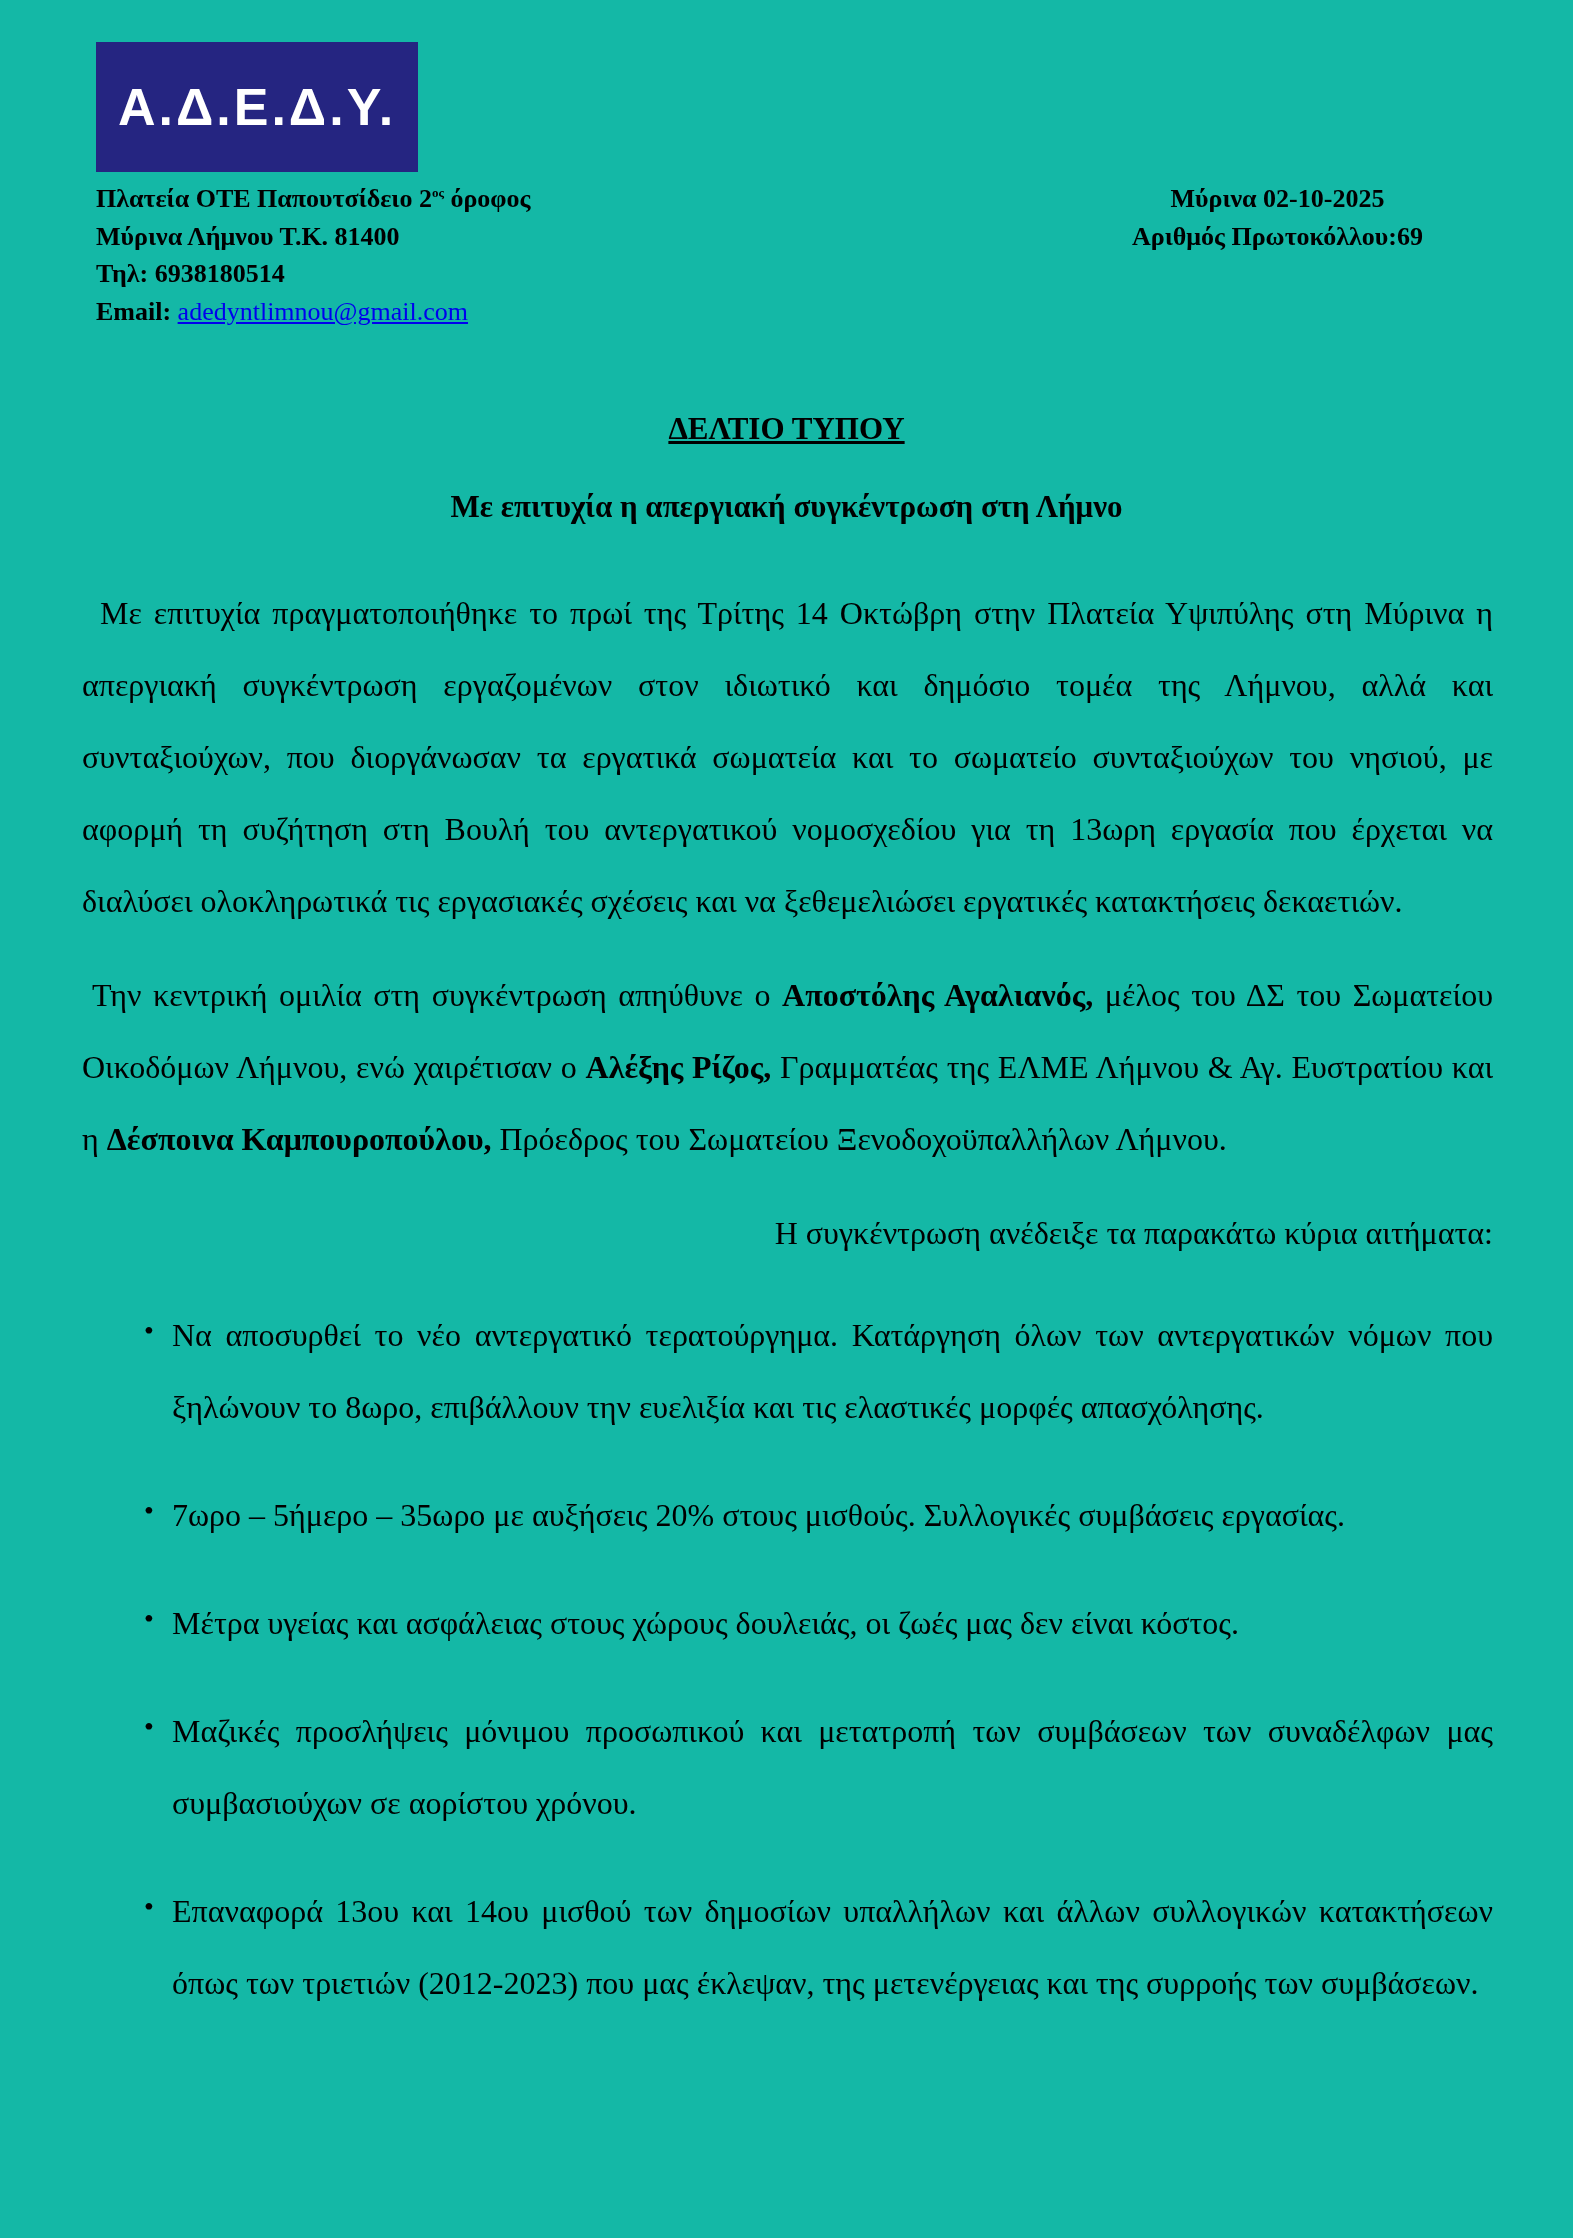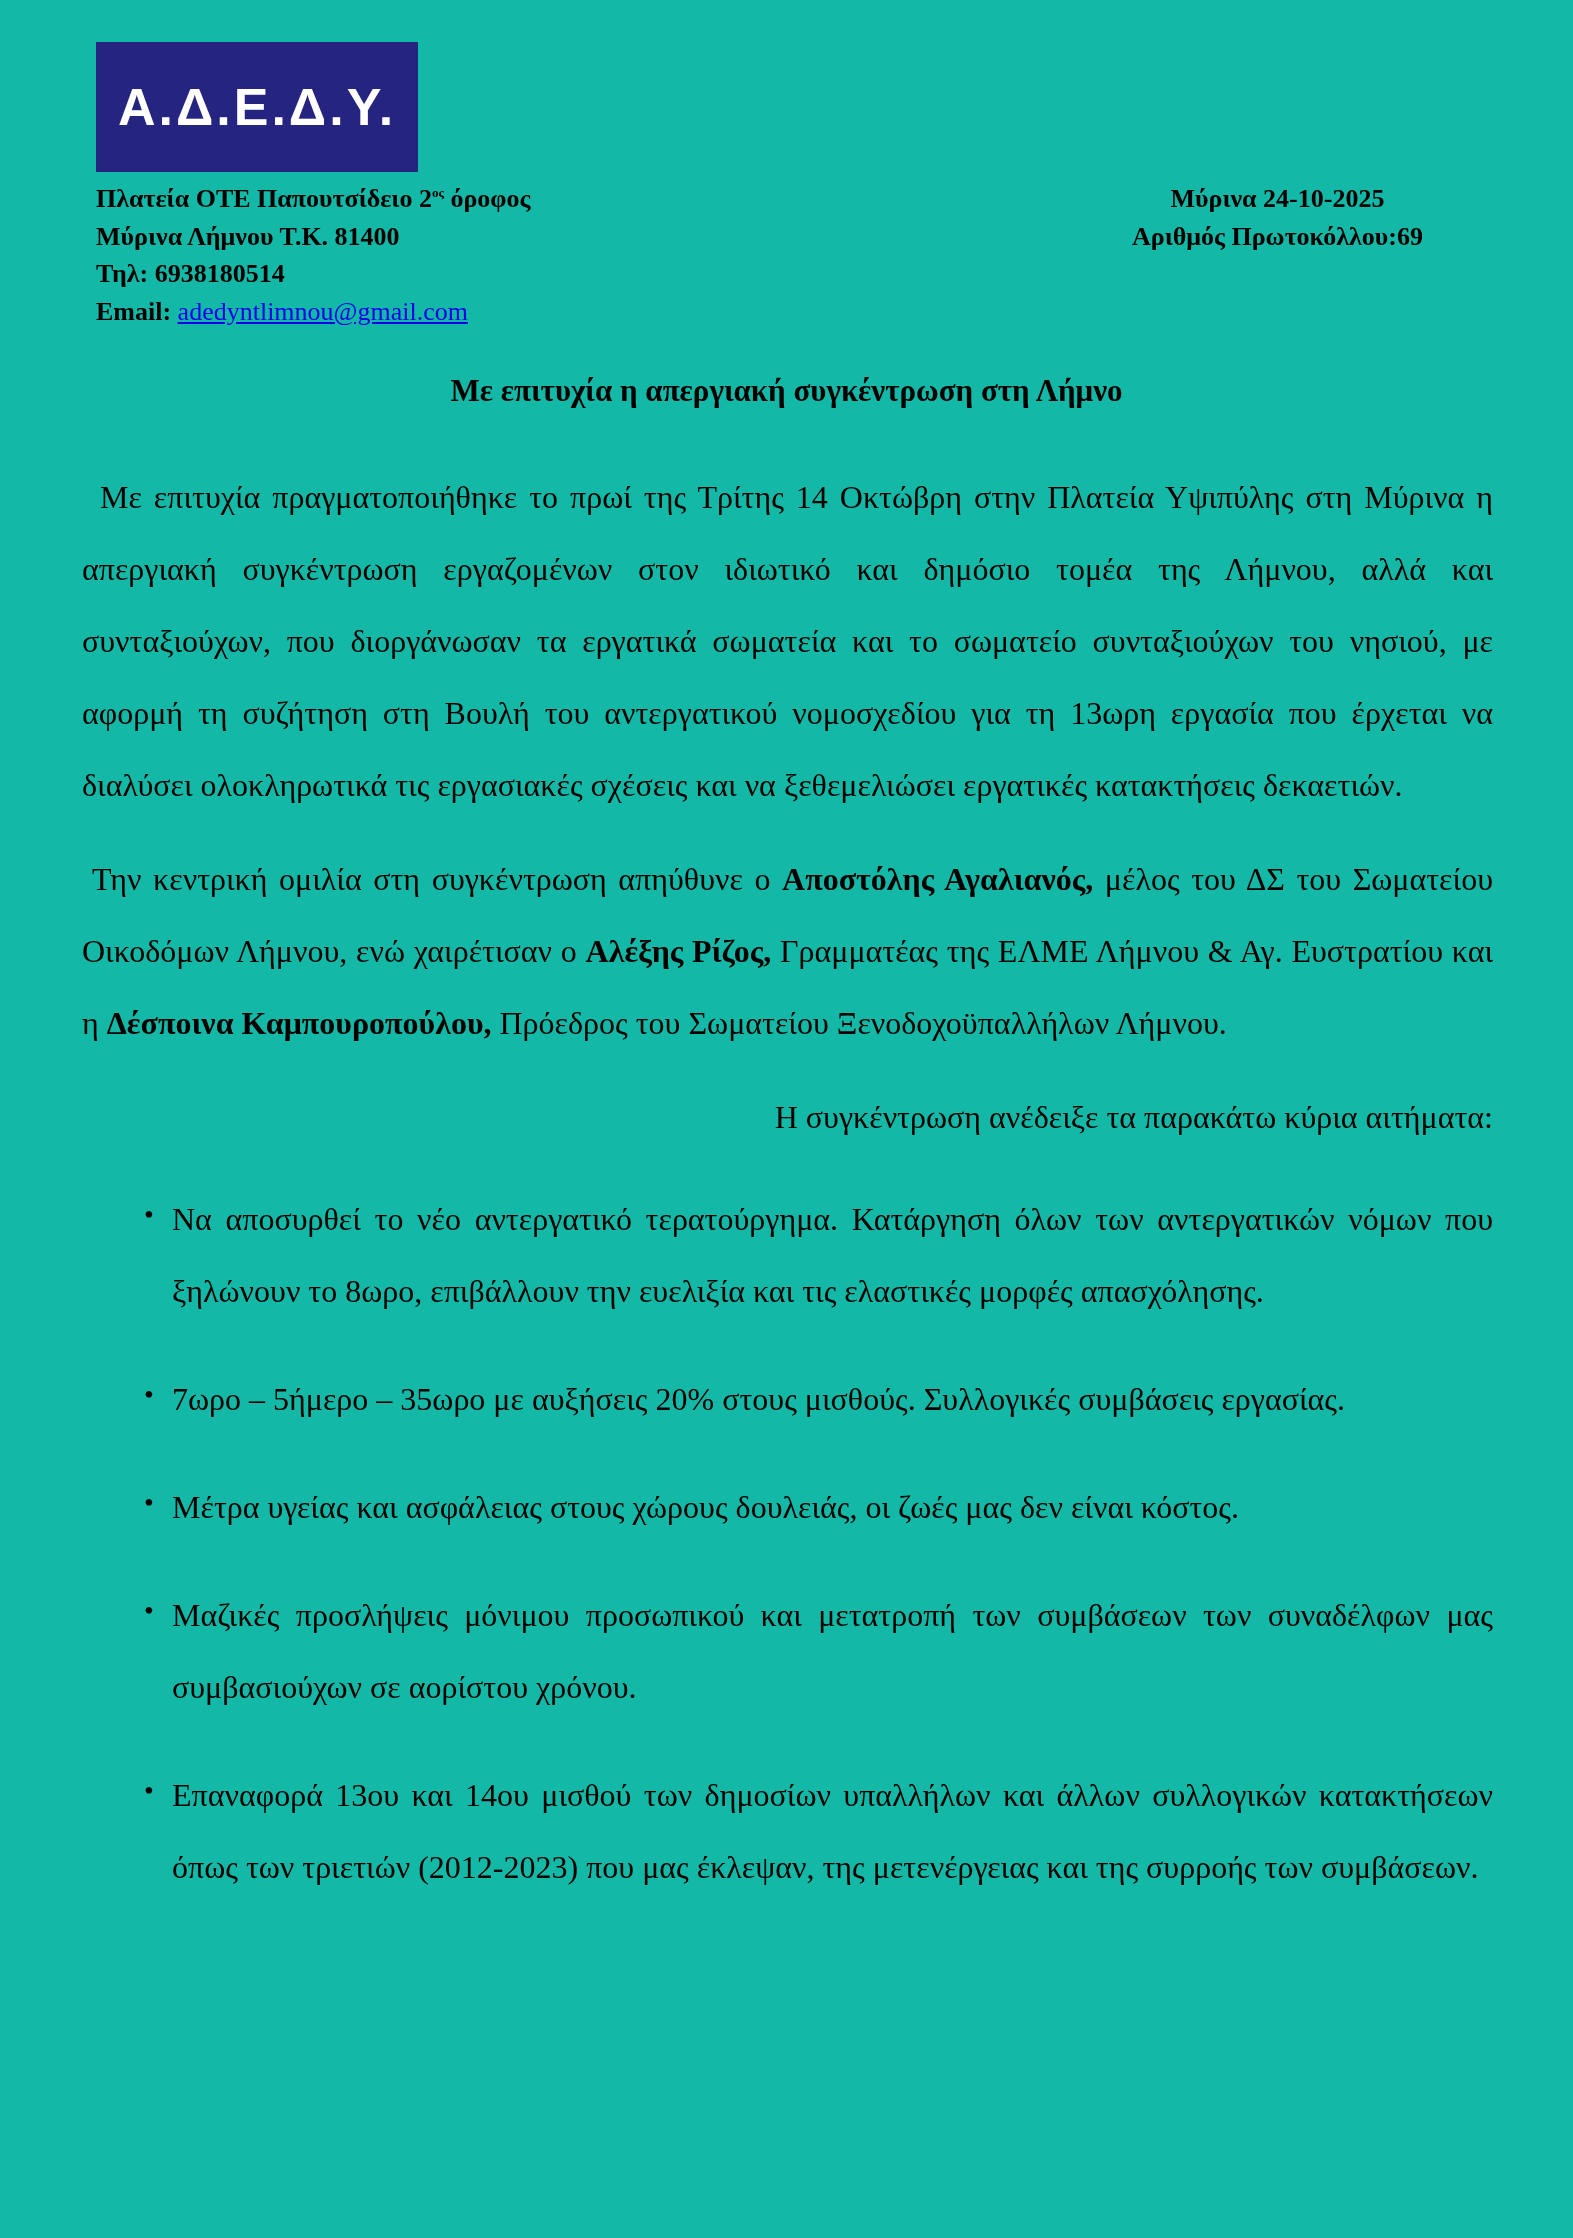--- a/index.html
+++ b/index.html
@@ -57,25 +57,28 @@
         <span class="logo-text">Α.Δ.Ε.Δ.Υ.</span>
       </div>
       <div class="addr-block">
         <div class="addr-line"><span>Πλατεία ΟΤΕ Παπουτσίδειο 2</span><sup>ος</sup><span> όροφος</span></div>
         <div class="addr-line">Μύρινα Λήμνου Τ.Κ. 81400</div>
         <div class="addr-line">Τηλ: 6938180514</div>
         <div class="addr-line"><span>Email: </span><a href="#" class="email-link">adedyntlimnou@gmail.com</a></div>
       </div>
     </div>
     <div class="right-head">
-      <div>Μύρινα 24-10-2025</div>
+      <div>Μύρινα 02-10-2025</div>
       <div>Αριθμός Πρωτοκόλλου:69</div>
     </div>
   </div>
 
+  <div class="title-block">
+    <span class="doc-title">ΔΕΛΤΙΟ ΤΥΠΟΥ</span>
+  </div>
   <div class="doc-subtitle">Με επιτυχία η απεργιακή συγκέντρωση στη Λήμνο</div>
 
   <div class="body-area">
     <p class="para p1">Με επιτυχία πραγματοποιήθηκε το πρωί της Τρίτης 14 Οκτώβρη στην Πλατεία Υψιπύλης στη Μύρινα η απεργιακή συγκέντρωση εργαζομένων στον ιδιωτικό και δημόσιο τομέα της Λήμνου, αλλά και συνταξιούχων, που διοργάνωσαν τα εργατικά σωματεία και το σωματείο συνταξιούχων του νησιού, με αφορμή τη συζήτηση στη Βουλή του αντεργατικού νομοσχεδίου για τη 13ωρη εργασία που έρχεται να διαλύσει ολοκληρωτικά τις εργασιακές σχέσεις και να ξεθεμελιώσει εργατικές κατακτήσεις δεκαετιών.</p>
 
     <p class="para p2"><span>Την κεντρική ομιλία στη συγκέντρωση απηύθυνε ο </span><span class="bold">Αποστόλης Αγαλιανός,</span><span> μέλος του ΔΣ του Σωματείου Οικοδόμων Λήμνου, ενώ χαιρέτισαν ο </span><span class="bold">Αλέξης Ρίζος,</span><span> Γραμματέας της ΕΛΜΕ Λήμνου &amp; Αγ. Ευστρατίου και η </span><span class="bold">Δέσποινα Καμπουροπούλου,</span><span> Πρόεδρος του Σωματείου Ξενοδοχοϋπαλλήλων Λήμνου.</span></p>
 
     <p class="para p3">Η συγκέντρωση ανέδειξε τα παρακάτω κύρια αιτήματα:</p>
 
     <ul class="demands">

